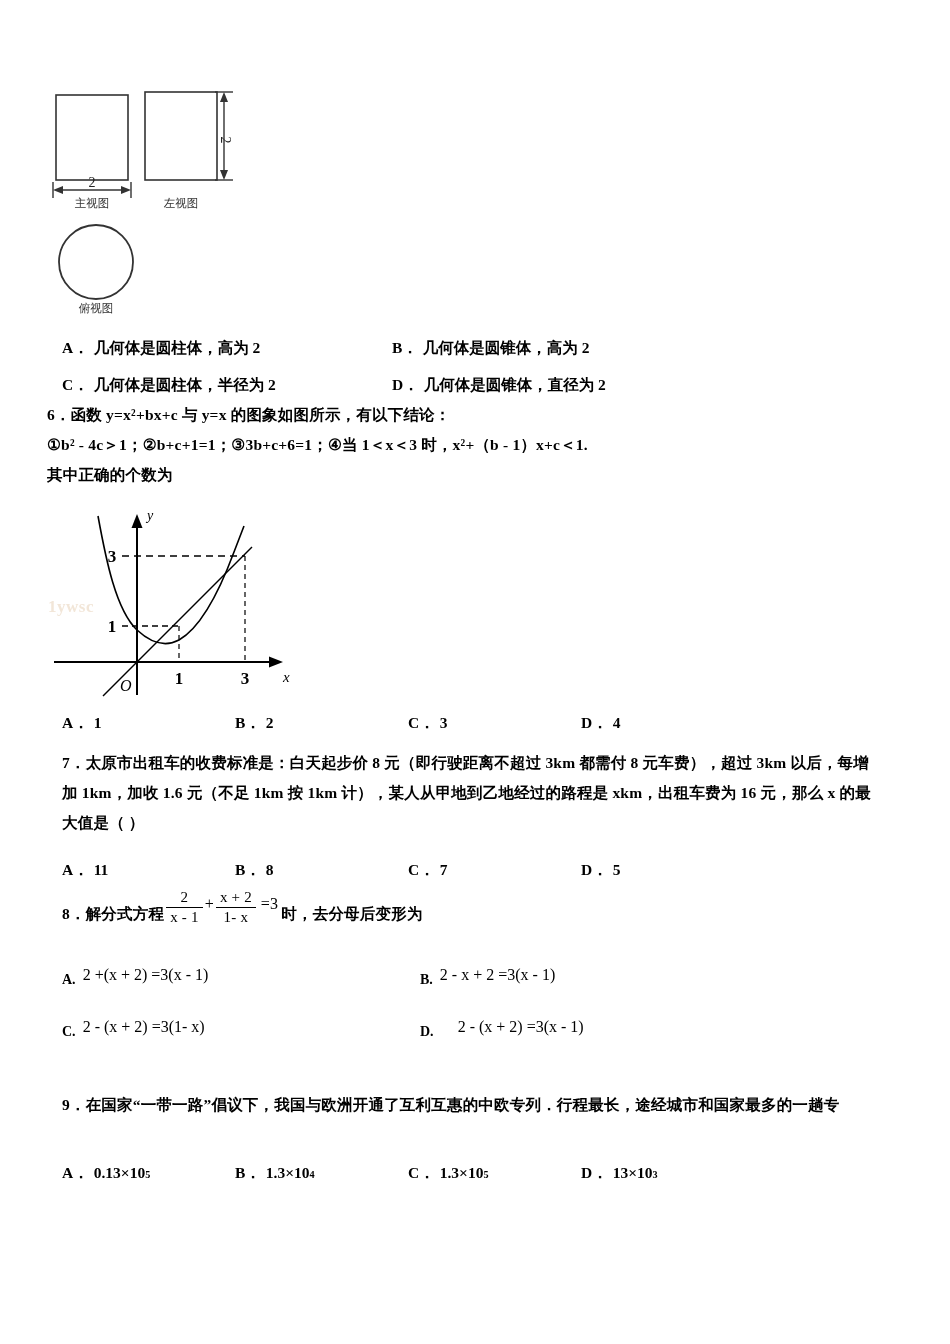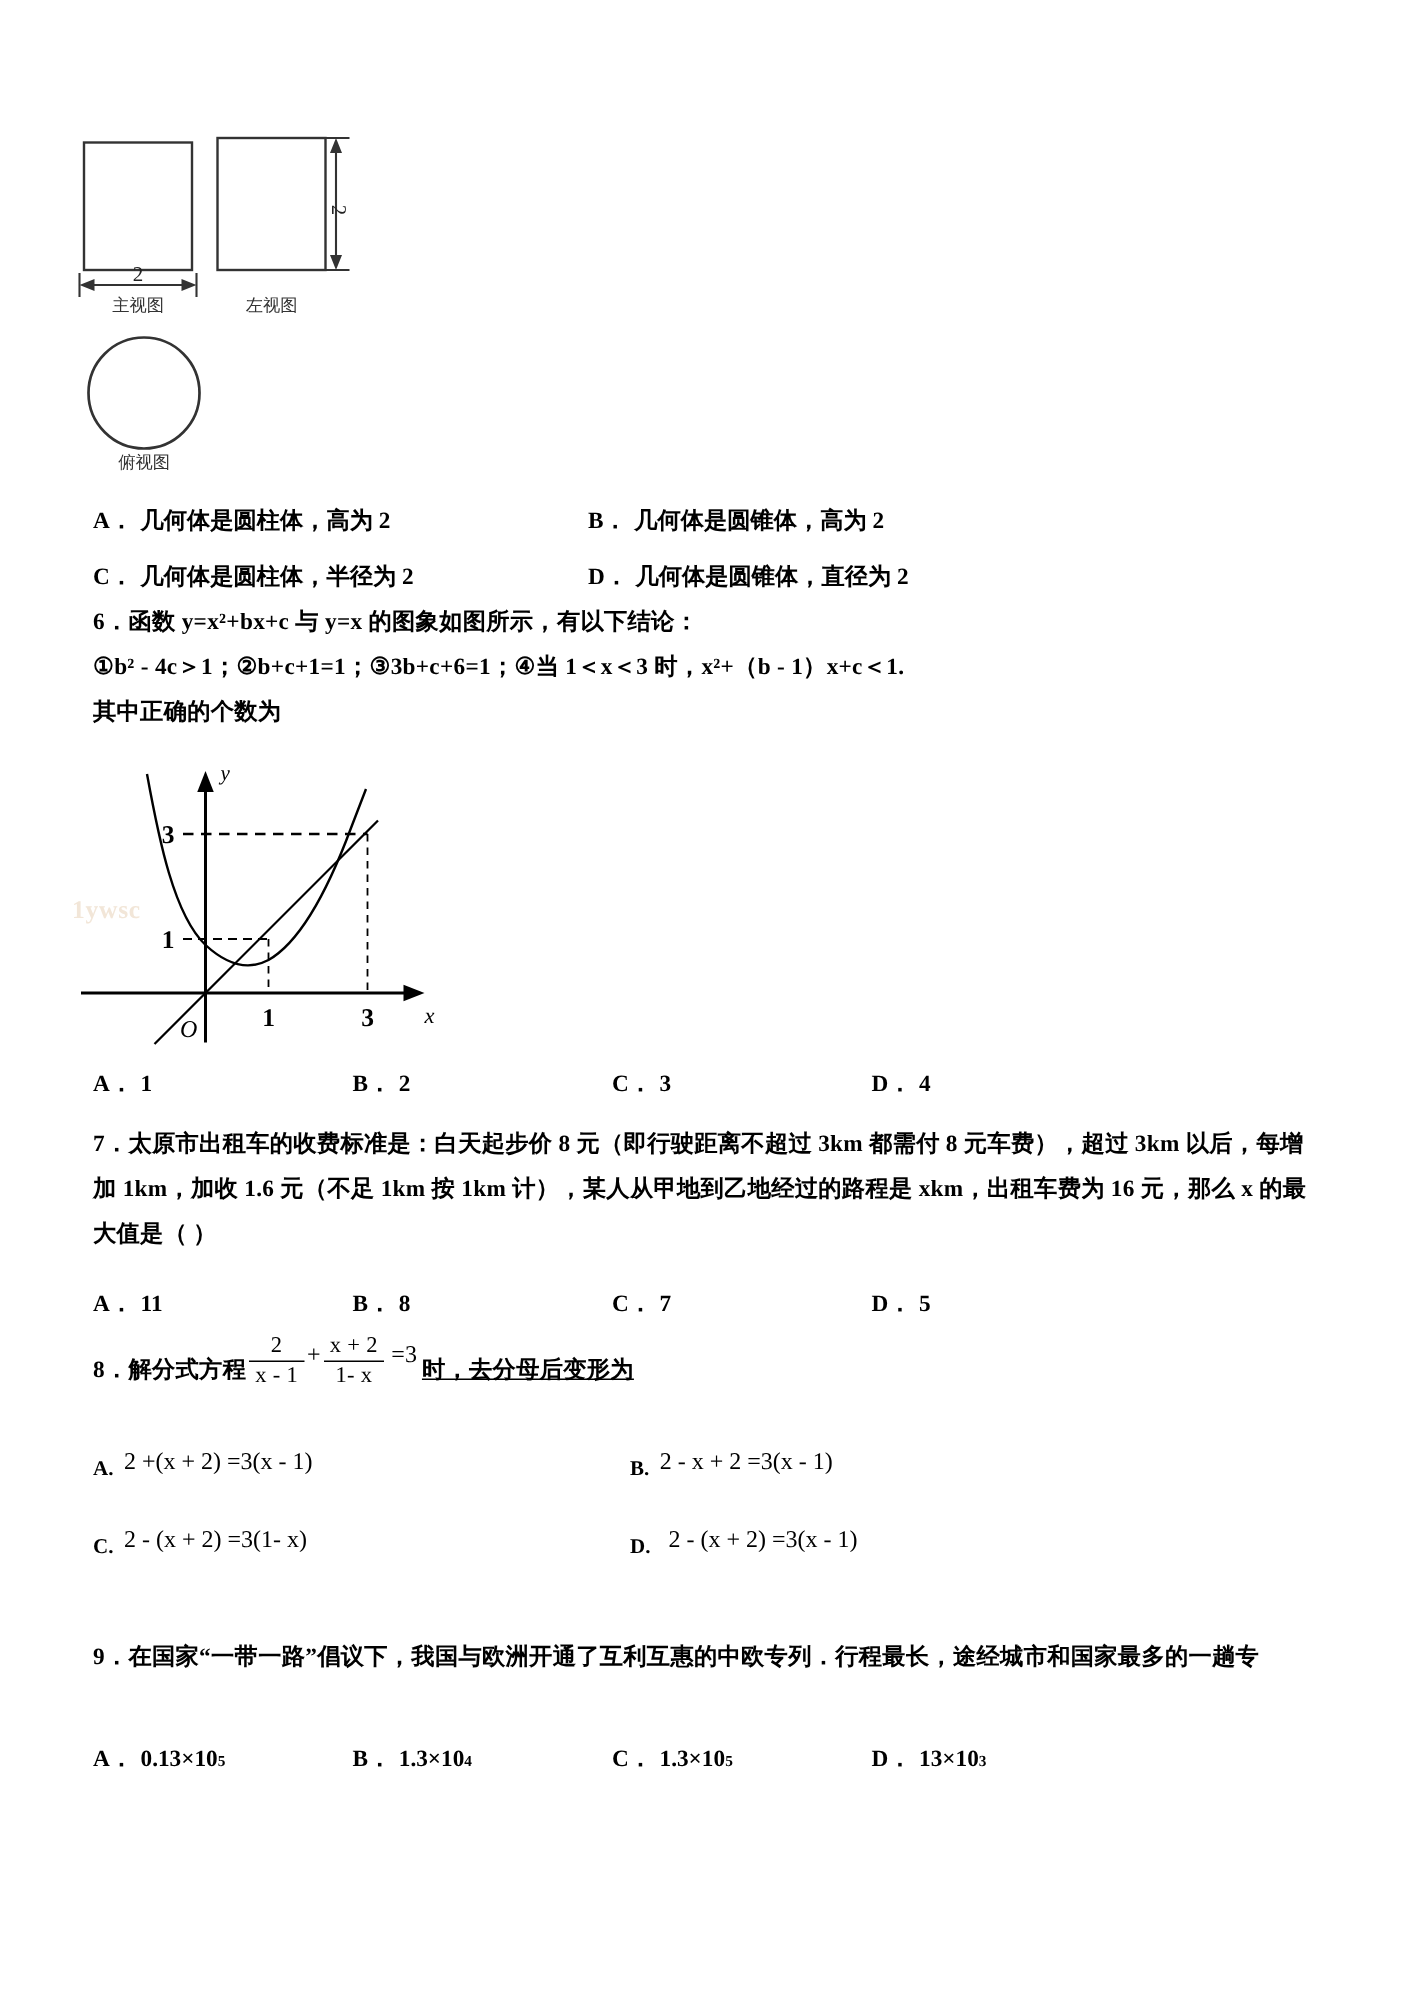--- a/index.html
+++ b/index.html
@@ -65,21 +65,21 @@
     height: 200px;
   }
 
   
   .blk { position: absolute; }
 
   #q5-options { left: 62px; top: 333px; width: 830px; }
   #q5-options .opt-row { margin-bottom: 8px; }
   #q5-opt-A, #q5-opt-C { width: 330px; }
 
-  #q6-stem     { left: 62px; top: 400px;  width: 870px; }
+  #q6-stem     { left: 47px; top: 400px;  width: 870px; }
   #q6-options  { left: 62px; top: 708px;  width: 830px; }
   #q7-stem     { left: 62px; top: 748px;  width: 872px; }
   #q7-options  { left: 62px; top: 855px;  width: 830px; }
   #q8-stem     { left: 62px; top: 890px;  width: 870px; }
   #q8-options  { left: 62px; top: 963px;  width: 830px; }
   #q9-stem     { left: 62px; top: 1090px; width: 872px; }
   #q9-options  { left: 62px; top: 1158px; width: 830px; }
 
   .opt-col-4 > .opt { width: 173px; }
   .opt-col-2 > .opt { width: 358px; }
@@ -268,21 +268,21 @@
       <span class="mfrac">
         <span class="num">2</span>
         <span class="den">x - 1</span>
       </span>
       <span class="math" style="position:relative; top:-10px;">+</span>
       <span class="mfrac">
         <span class="num">x + 2</span>
         <span class="den">1- x</span>
       </span>
       <span class="math" style="position:relative; top:-10px; margin-left:3px;">=3</span>
-      <span style="margin-left:3px;text-decoration:underline;">时，去分母后变形为</span>
+      <span style="margin-left:3px;">时，去分母后变形为</span>
     </div>
   </div>
 
   <div class="blk" id="q8-options">
     <div class="opt-row opt-col-2" style="margin-bottom:22px;">
       <div class="opt">
         <span class="q8-label">A.</span>
         <span class="math-opt" style="margin-left:7px;">2 +(x + 2) =3(x - 1)</span>
       </div>
       <div class="opt">
@@ -290,21 +290,21 @@
         <span class="math-opt" style="margin-left:7px;">2 - x + 2 =3(x - 1)</span>
       </div>
     </div>
     <div class="opt-row opt-col-2">
       <div class="opt">
         <span class="q8-label">C.</span>
         <span class="math-opt" style="margin-left:7px;">2 - (x + 2) =3(1-  x)</span>
       </div>
       <div class="opt">
         <span class="q8-label">D.</span>
-        <span class="math-opt" style="margin-left:12px;">2 - (x + 2) =3(x - 1)</span>
+        <span class="math-opt" style="margin-left:24px;">2 - (x + 2) =3(x - 1)</span>
       </div>
     </div>
   </div>
 
   <div class="blk q-text" id="q9-stem">
     <div>9．在国家“一带一路”倡议下，我国与欧洲开通了互利互惠的中欧专列．行程最长，途经城市和国家最多的一趟专</div>
   </div>
 
   <div class="blk opt-row opt-col-4" id="q9-options">
     <div class="opt">

